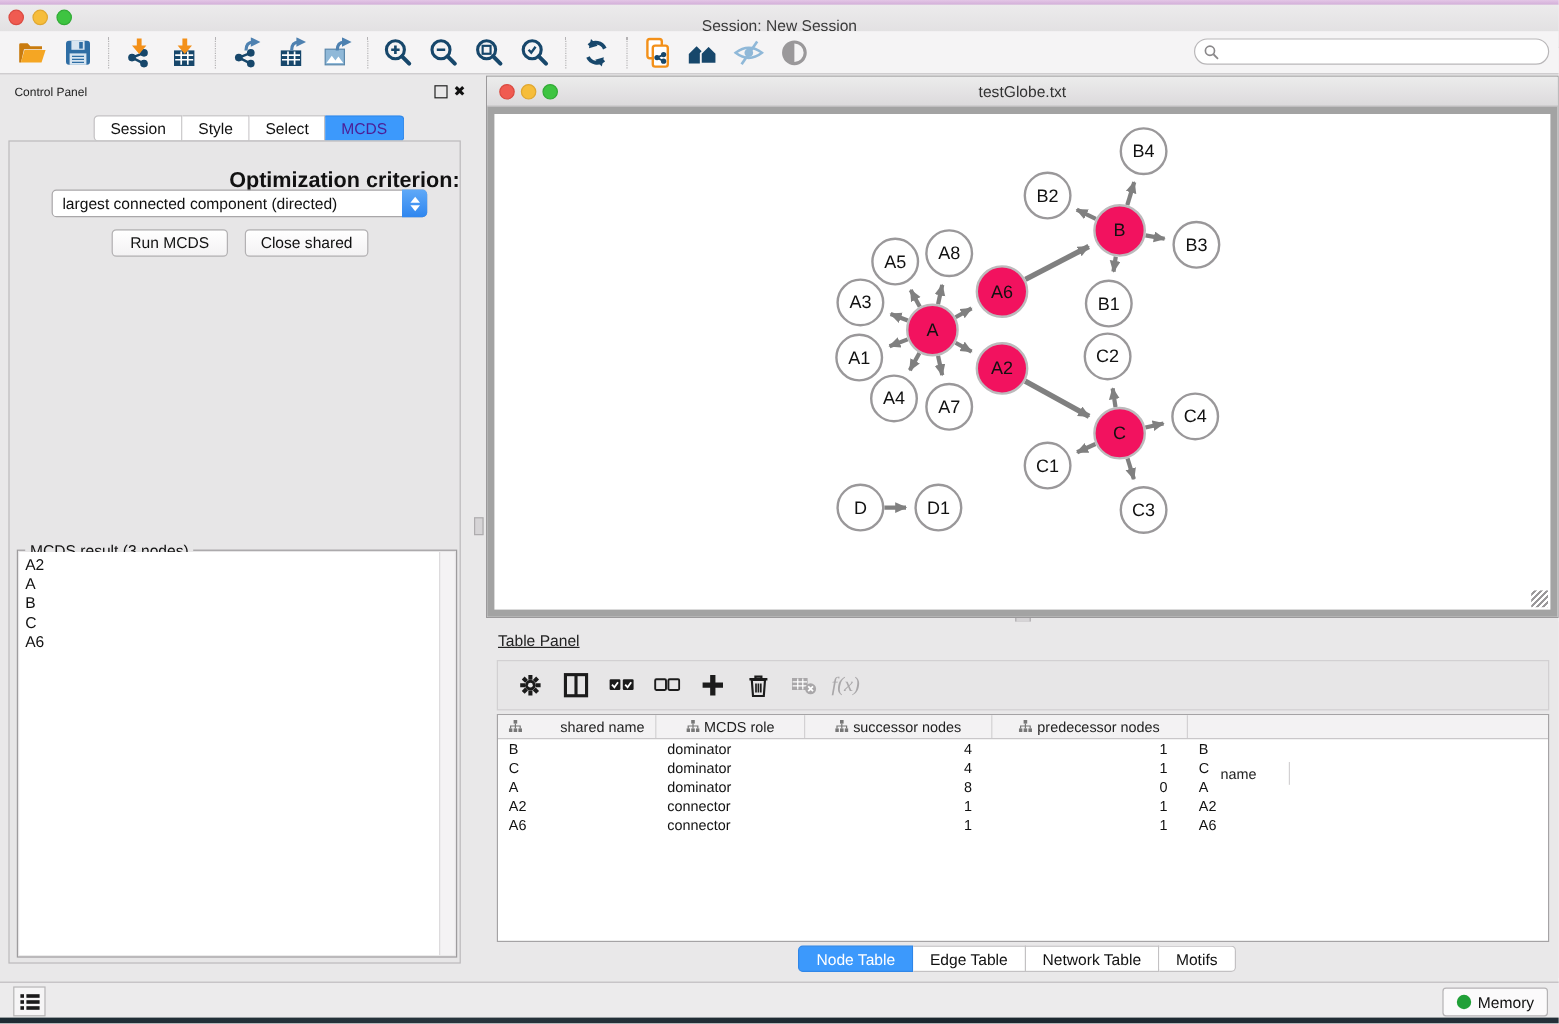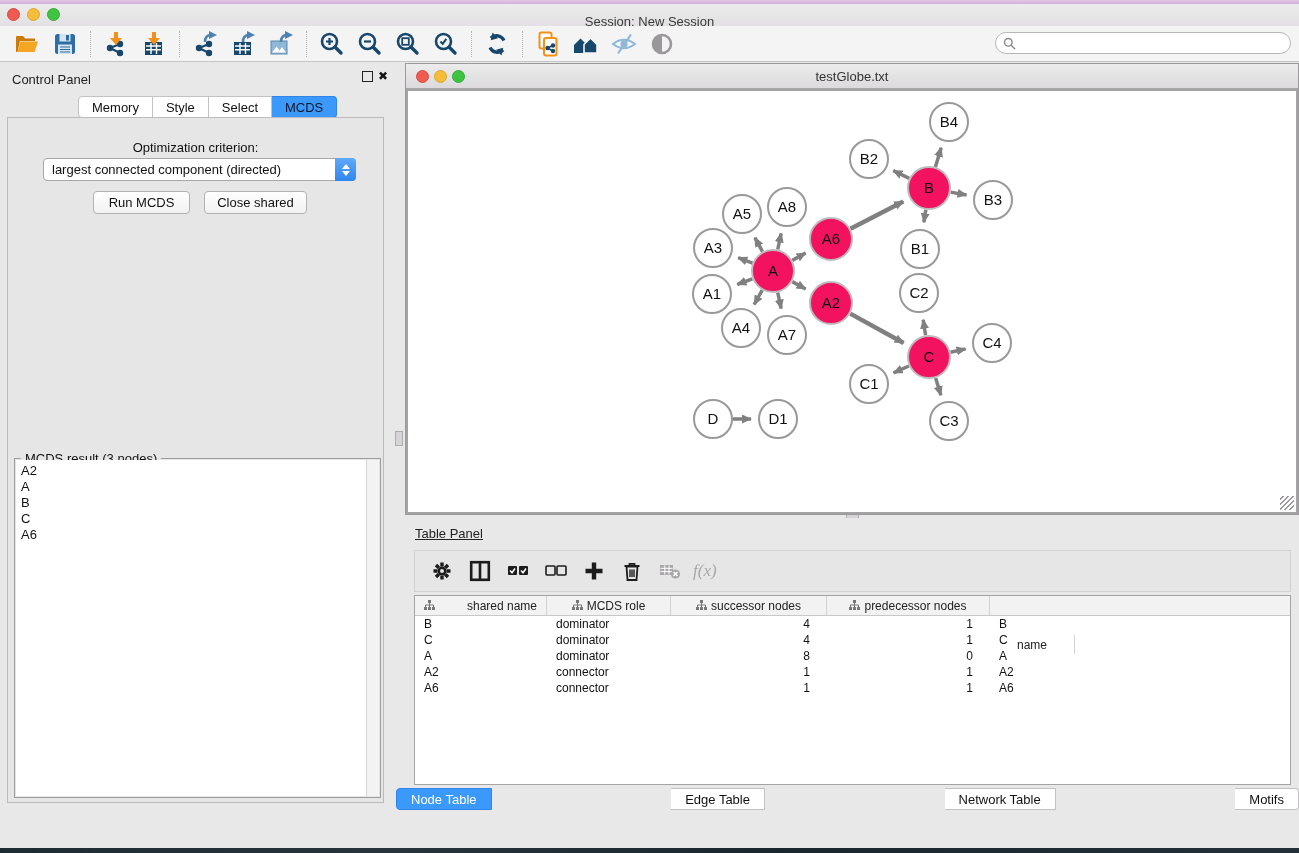--- a/index.html
+++ b/index.html
@@ -19,32 +19,32 @@
     border-bottom:1px solid #c6c4c6; display:flex; align-items:center; padding-left:8px; }
   .tb-btn { width:38px; height:30px; display:flex; align-items:center; justify-content:center; }
   .tb-sep { width:1px; height:26px; border-left:1px dotted #b5b3b5; margin:0 6px; }
   #toolbar-search { position:absolute; left:995px; top:32px; width:296px; height:22px;
     background:#fff; border:1px solid #b9b7b9; border-radius:12px;
     display:flex; align-items:center; padding-left:7px; }
   #toolbar-search input { border:none; outline:none; flex:1; font-size:12px; background:transparent; }
 
   
   #control-panel { left:0; top:63px; width:390px; height:752px; background:#e9e8e9; }
-  #cp-title { position:absolute; left:12px; top:9px; font-size:13px; color:#222; }
+  #cp-title { position:absolute; left:12px; top:9px; font-size:10px; color:#222; }
   .panel-float { position:absolute; width:11px; height:11px; border:1.6px solid #222; background:transparent; }
   .panel-close { position:absolute; font-family:"DejaVu Sans",sans-serif; font-size:12px; font-weight:bold; color:#111; line-height:11px; }
   #cp-tabs { position:absolute; left:78px; top:33px; display:flex; }
   .cp-tab { height:22px; padding:0 13px; background:#fff; border:1px solid #c3c1c3;
     border-left:none; display:flex; align-items:center; font-size:13px; }
   .cp-tab:first-child { border-left:1px solid #c3c1c3; border-radius:4px 0 0 4px; }
   .cp-tab:last-child { border-radius:0 4px 4px 0; }
-  .cp-tab.sel { background:#3c99fc; border-color:#2f86e8; color:#0f172a; }
+  .cp-tab.sel { background:#3c99fc; border-color:#2f86e8; color:#4c1d95; }
   #cp-pane { position:absolute; left:7px; top:54px; width:377px; height:686px;
     border:1px solid #bcbabc; background:#e7e6e7; }
-  #opt-label { position:absolute; left:0; top:22px; width:100%; text-align:center; font-size:13px; }
+  #opt-label { position:absolute; left:0; top:22px; width:100%; text-align:right; font-size:18px;font-weight:bold; }
   #criterion-select { position:absolute; left:35px; top:40px; width:313px; height:23px; background:#fff;
     border:1px solid #a9a7a9; border-radius:4px; display:flex; align-items:center; }
   #criterion-select .val { flex:1; padding-left:8px; font-size:13px; white-space:nowrap; }
   #criterion-select .step { width:21px; height:23px; margin:-1px; border-radius:0 4px 4px 0;
     background:linear-gradient(#5fa9f8,#2f86ef); display:flex; flex-direction:column;
     align-items:center; justify-content:center; gap:2px; }
   .chev-up { width:0; height:0; border-left:4px solid transparent; border-right:4px solid transparent; border-bottom:5px solid #fff; }
   .chev-dn { width:0; height:0; border-left:4px solid transparent; border-right:4px solid transparent; border-top:5px solid #fff; }
   .push-btn { position:absolute; height:23px; background:linear-gradient(#ffffff,#f3f2f3);
     border:1px solid #b3b1b3; border-radius:4px; font-size:13px; display:flex;
@@ -58,42 +58,42 @@
 
   
   .grip { background:#d6d4d6; border:1px solid #aeacae; }
 
   
   #net-window { left:405px; top:63px; width:894px; height:452px; border:1px solid #9b999b; background:#fff; }
   #net-titlebar { position:absolute; left:0; top:0; width:100%; height:25px;
     background:linear-gradient(#ececec,#dcdadc); border-bottom:1px solid #a8a6a8;
     display:flex; align-items:center; }
   #net-title { width:100%; text-align:center; font-size:13px; color:#333; }
-  #net-canvas { position:absolute; left:0; top:25px; right:0; bottom:0; background:#fff; border:2px solid #a3a3a3;text-align:center; }
+  #net-canvas { position:absolute; left:0; top:25px; right:0; bottom:0; background:#fff; border:6px solid #a3a3a3;text-align:center; }
   #graph-svg { position:absolute; left:0; top:0; }
   #graph-svg text { font-family:"Liberation Sans",sans-serif; font-size:15px; fill:#111;
     text-anchor:middle; pointer-events:none; }
   #net-resize { position:absolute; right:2px; bottom:2px; width:14px; height:14px;
     background:repeating-linear-gradient(135deg,#fff 0 2px,#9a989a 2px 3.5px); }
 
   
   #table-panel { left:396px; top:518px; width:903px; height:297px; background:#e9e8e9; }
   #tp-title { position:absolute; left:19px; top:8px; font-size:13px; color:#222;text-decoration:underline; }
   #tp-toolbar { position:absolute; left:18px; top:32px; width:877px; height:42px;
     background:#e7e6e7; border:1px solid #d2d0d2; display:flex; align-items:center; padding-left:10px; gap:4px; }
   .tpt-btn { width:34px; height:32px; display:flex; align-items:center; justify-content:center; }
   #tp-table { position:absolute; left:18px; top:77px; width:877px; height:190px; background:#fff; border:1px solid #a5a3a5; }
   #tp-header { display:flex; height:20px; background:#f3f2f3; border-bottom:1px solid #c9c7c9; }
   .th { display:flex; align-items:center; justify-content:center; gap:4px; font-size:12px;
     color:#222; border-right:1px solid #d3d1d3; height:100%; }
   .tr { display:flex; height:16px; }
   .td { font-size:12px; padding-top:1px; }
   .td.l { padding-left:9px; text-align:left; }
   .td.r { padding-right:17px; text-align:right; }
-  #tp-tabs { position:absolute; left:0; width:100%; top:270px; display:flex; justify-content:space-between; }
+  #tp-tabs { position:absolute; left:0; width:100%; top:270px; display:flex; justify-content:center; }
   .tp-tab { height:22px; padding:0 14px; background:#fff; border:1px solid #c3c1c3; border-left:none;
     display:flex; align-items:center; font-size:13px; }
   .tp-tab:first-child { border-left:1px solid #c3c1c3; border-radius:4px 0 0 4px; }
   .tp-tab:last-child { border-radius:0 4px 4px 0; }
   .tp-tab.sel { background:#3c99fc; border-color:#2f86e8; color:#fff; }
 
   
   #status-bar { left:0; top:818px; width:1299px; height:30px; background:#ecebec; border-top:1px solid #bdbbbd; }
   #status-list-btn { position:absolute; left:11px; top:3px; width:27px; height:25px;
     background:#f6f5f6; border:1px solid #b5b3b5; display:flex; align-items:center; justify-content:center; }
@@ -258,21 +258,21 @@
       <path d="M8.2 8.2 L12 12" stroke="#8a888a" stroke-width="1.5"></path>
     </svg>
     <input placeholder="" style="">
   </div>
 
   <div id="control-panel" class="abs">
     <span id="cp-title">Control Panel</span>
     <span class="panel-float" style="left:362px;top:8px;"></span>
     <span class="panel-close" style="left:378px;top:8px;">✖</span>
     <div id="cp-tabs">
-        <div class="cp-tab">Memory</div>
+        <div class="cp-tab">Session</div>
         <div class="cp-tab">Style</div>
         <div class="cp-tab">Select</div>
         <div class="cp-tab sel">MCDS</div>
       </div>
     <div id="cp-pane">
       <div id="opt-label">Optimization criterion:</div>
       <div id="criterion-select">
         <span class="val">largest connected component (directed)</span>
         <span class="step">
             <span class="chev-up"></span>
@@ -573,15 +573,33 @@
         </div>
     </div>
     <div id="tp-tabs">
         <div class="tp-tab sel">Node Table</div>
         <div class="tp-tab">Edge Table</div>
         <div class="tp-tab">Network Table</div>
         <div class="tp-tab">Motifs</div>
       </div>
   </div>
 
+  <div id="status-bar" class="abs">
+    <div id="status-list-btn">
+      <svg width="18" height="16" viewBox="0 0 18 16">
+        <g fill="#1a1a1a">
+          <rect x="1" y="1.5" width="3" height="3"></rect>
+            <rect x="6" y="1.5" width="11" height="3"></rect>
+          <rect x="1" y="6.5" width="3" height="3"></rect>
+            <rect x="6" y="6.5" width="11" height="3"></rect>
+          <rect x="1" y="11.5" width="3" height="3"></rect>
+            <rect x="6" y="11.5" width="11" height="3"></rect>
+        </g>
+      </svg>
+    </div>
+    <div id="memory-btn">
+      <span id="memory-dot" style="background: rgb(33, 160, 56);"></span>
+      <span>Memory</span>
+    </div>
+  </div>
   <div id="bottom-strip" class="abs"></div>
 
 </div>
 
 </body></html>

